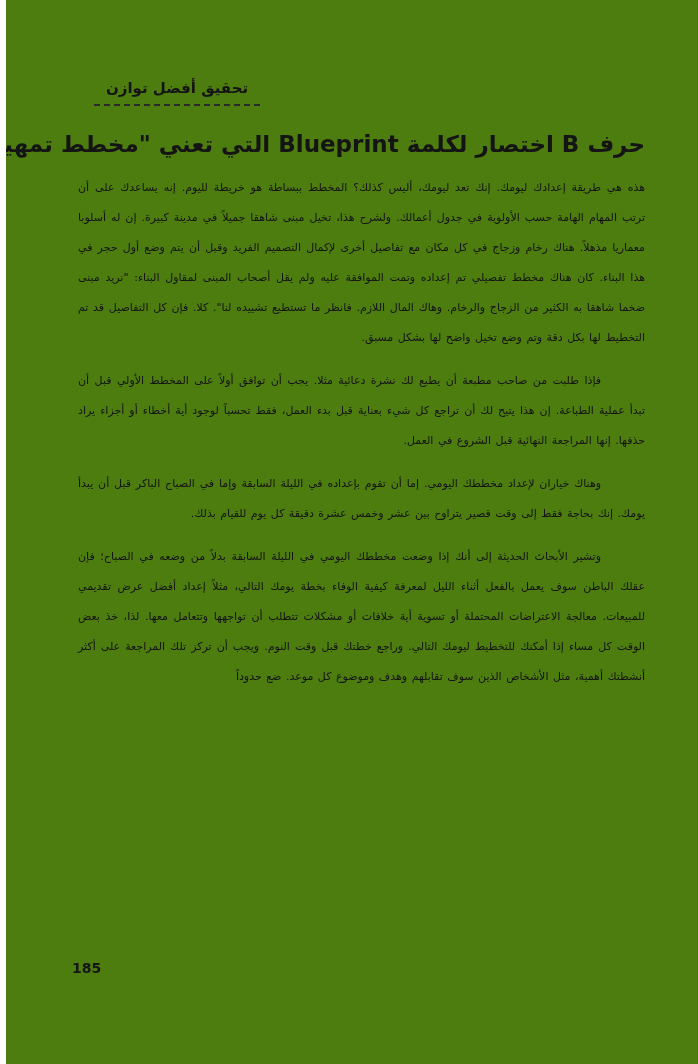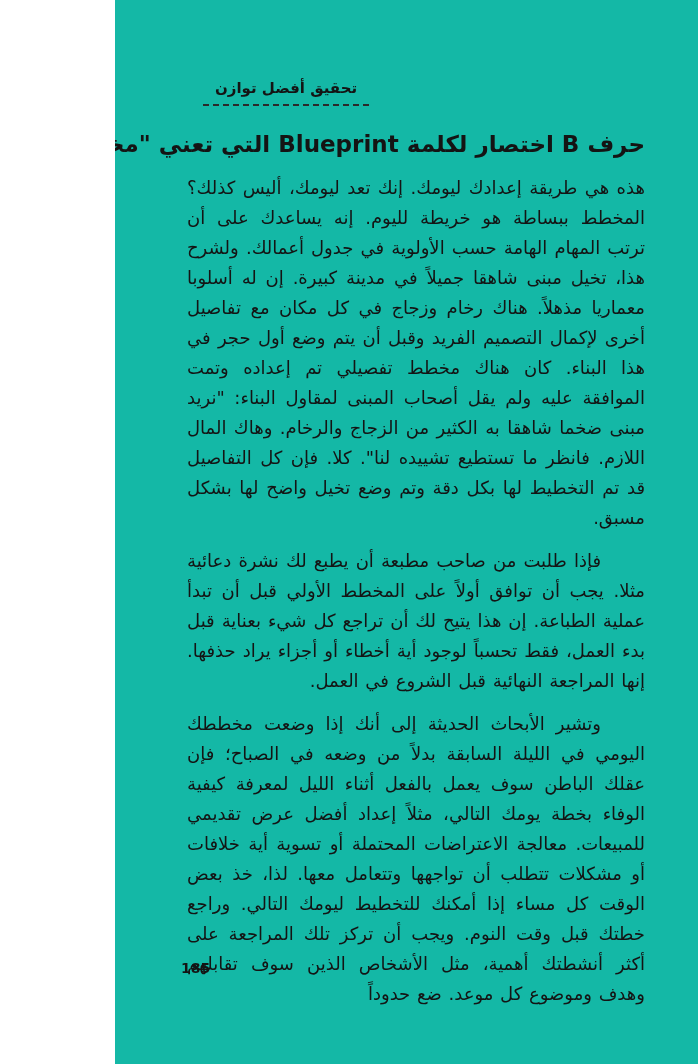--- a/index.html
+++ b/index.html
@@ -2,24 +2,24 @@
 <html lang="ar" dir="rtl"><head>
 <meta charset="utf-8">
 <style>
   html, body {
     margin: 0;
     padding: 0;
     background: #ffffff;
   }
   .page {
     position: relative;
-    width: 583px;
+    width: 692px;
     height: 1064px;
     background: #fefefdl;
-    background-color: #14b8a6;
+    background-color: #4d7c0f;
     font-family: "DejaVu Sans", sans-serif;
     color: #141414;
     direction: rtl;
     box-sizing: border-box;
     overflow: hidden;
   }
   .running-header {
     position: absolute;
     top: 78px;
     left: 88px;
@@ -49,21 +49,21 @@
   .body-text {
     position: absolute;
     top: 173px;
     right: 53px;
     left: 56px;
     text-align: justify;
     direction: rtl;
   }
   .body-text p {
     margin: 0 0 13px 16px;
-    font-size: 18px;
+    font-size: 11px;
     line-height: 30px;
     word-spacing: 1px;
   }
   .body-text p.indented {
     text-indent: 44px;
   }
   .page-number {
     position: absolute;
     bottom: 88px;
     left: 66px;
@@ -79,18 +79,19 @@
 
   <div class="running-header">
     <span class="header-text">تحقيق أفضل توازن</span>
   </div>
 
   <h1 class="page-title">حرف B اختصار لكلمة Blueprint التي تعني "مخطط تمهيدي"</h1>
 
   <div class="body-text">
     <p>هذه هي طريقة إعدادك ليومك. إنك تعد ليومك، أليس كذلك؟ المخطط ببساطة هو خريطة لليوم. إنه يساعدك على أن ترتب المهام الهامة حسب الأولوية في جدول أعمالك. ولشرح هذا، تخيل مبنى شاهقا جميلاً في مدينة كبيرة. إن له أسلوبا معماريا مذهلاً. هناك رخام وزجاج في كل مكان مع تفاصيل أخرى لإكمال التصميم الفريد وقبل أن يتم وضع أول حجر في هذا البناء. كان هناك مخطط تفصيلي تم إعداده وتمت الموافقة عليه ولم يقل أصحاب المبنى لمقاول البناء: "نريد مبنى ضخما شاهقا به الكثير من الزجاج والرخام. وهاك المال اللازم. فانظر ما تستطيع تشييده لنا". كلا. فإن كل التفاصيل قد تم التخطيط لها بكل دقة وتم وضع تخيل واضح لها بشكل مسبق.</p>
     <p class="indented">فإذا طلبت من صاحب مطبعة أن يطبع لك نشرة دعائية مثلا. يجب أن توافق أولاً على المخطط الأولي قبل أن تبدأ عملية الطباعة. إن هذا يتيح لك أن تراجع كل شيء بعناية قبل بدء العمل، فقط تحسباً لوجود أية أخطاء أو أجزاء يراد حذفها. إنها المراجعة النهائية قبل الشروع في العمل.</p>
+    <p class="indented">وهناك خياران لإعداد مخططك اليومي. إما أن تقوم بإعداده في الليلة السابقة وإما في الصباح الباكر قبل أن يبدأ يومك. إنك بحاجة فقط إلى وقت قصير يتراوح بين عشر وخمس عشرة دقيقة كل يوم للقيام بذلك.</p>
     <p class="indented">وتشير الأبحاث الحديثة إلى أنك إذا وضعت مخططك اليومي في الليلة السابقة بدلاً من وضعه في الصباح؛ فإن عقلك الباطن سوف يعمل بالفعل أثناء الليل لمعرفة كيفية الوفاء بخطة يومك التالي، مثلاً إعداد أفضل عرض تقديمي للمبيعات. معالجة الاعتراضات المحتملة أو تسوية أية خلافات أو مشكلات تتطلب أن تواجهها وتتعامل معها. لذا، خذ بعض الوقت كل مساء إذا أمكنك للتخطيط ليومك التالي. وراجع خطتك قبل وقت النوم. ويجب أن تركز تلك المراجعة على أكثر أنشطتك أهمية، مثل الأشخاص الذين سوف تقابلهم وهدف وموضوع كل موعد. ضع حدوداً</p>
   </div>
 
   <div class="page-number">185</div>
 
 </div>
 
 </body></html>

